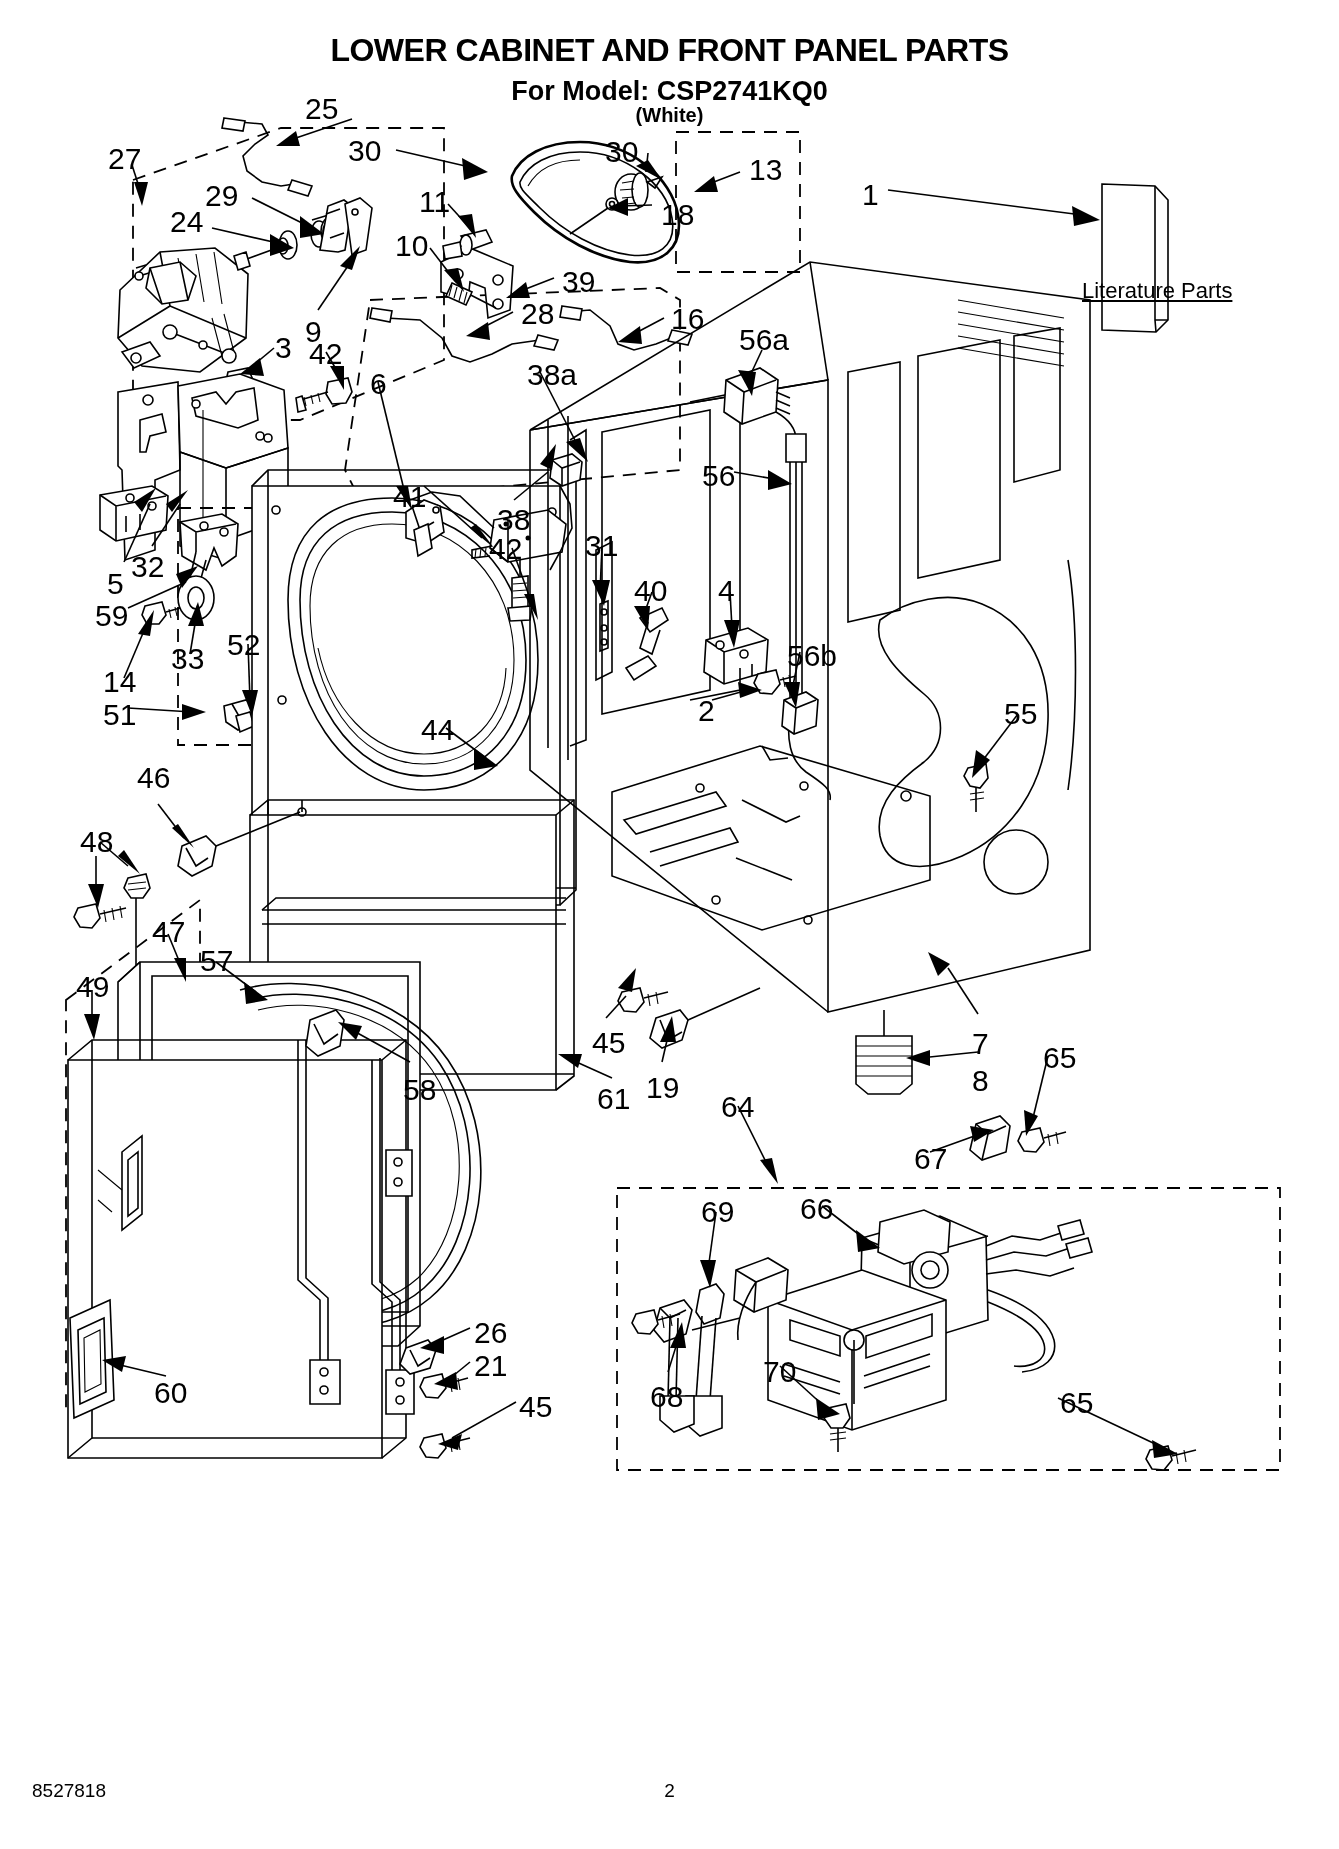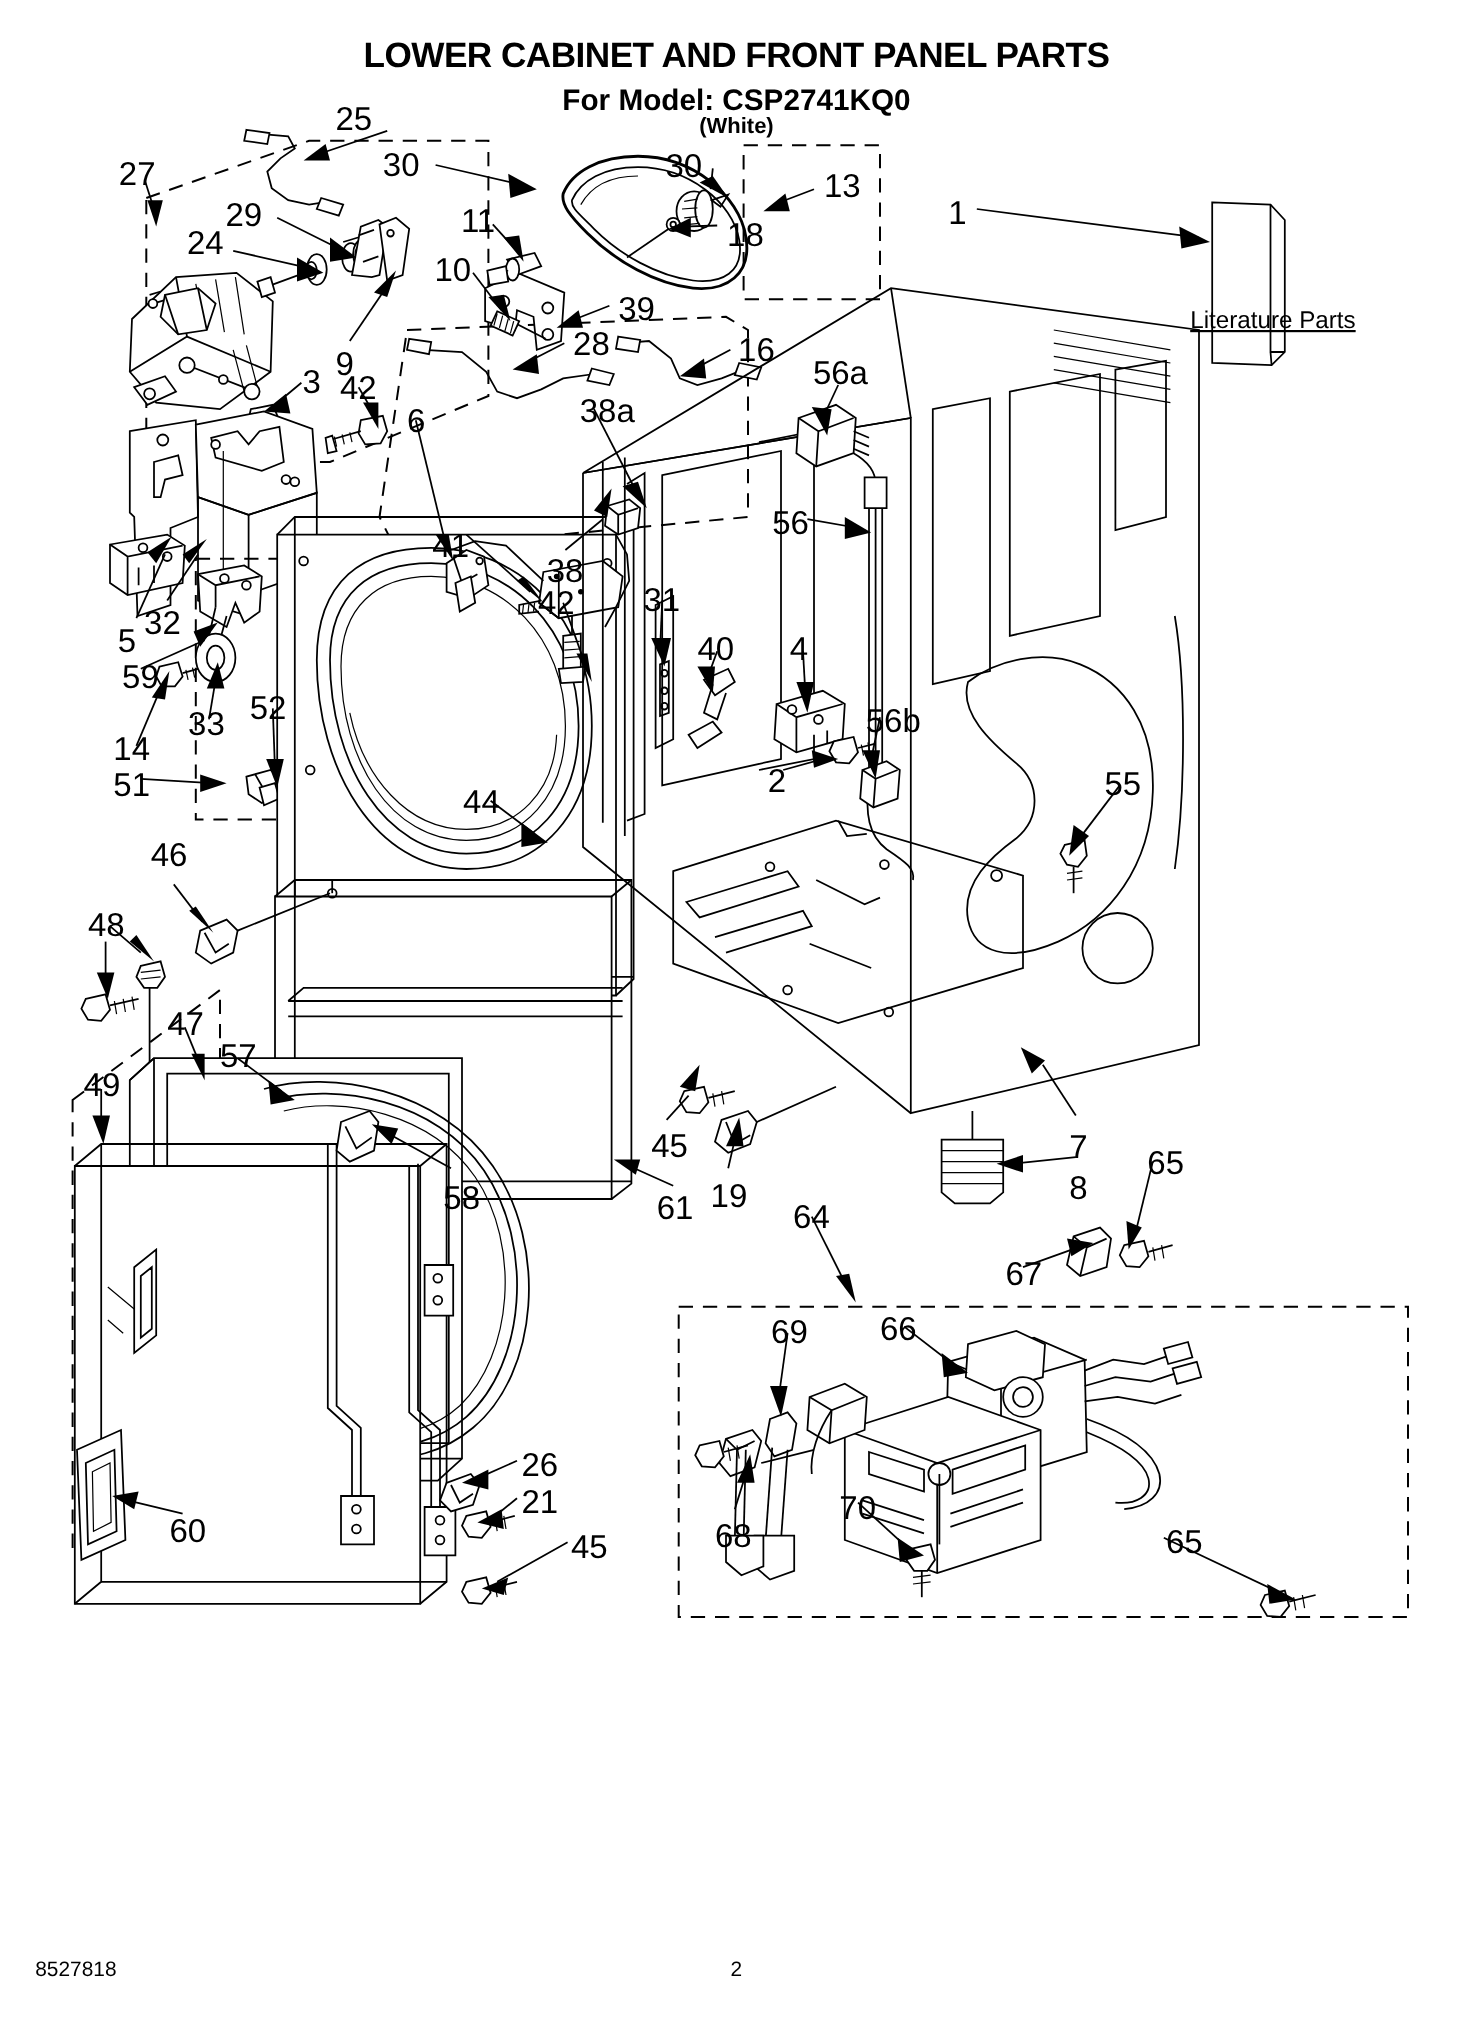--- a/index.html
+++ b/index.html
@@ -730,21 +730,21 @@
       <div class="callout" style="left: 370px; top: 369px;">6</div>
       <div class="callout" style="left: 702px; top: 461px;">56</div>
       <div class="callout" style="left: 393px; top: 482px;">41</div>
       <div class="callout" style="left: 497px; top: 505px;">38</div>
       <div class="callout" style="left: 585px; top: 531px;">31</div>
       <div class="callout" style="left: 489px; top: 534px;">42</div>
       <div class="callout" style="left: 107px; top: 569px;">5</div>
       <div class="callout" style="left: 131px; top: 552px;">32</div>
       <div class="callout" style="left: 634px; top: 576px;">40</div>
       <div class="callout" style="left: 718px; top: 576px;">4</div>
-      <div class="callout" style="left: 111px; top: 601px; text-align: right;">59</div>
+      <div class="callout" style="left: 95px; top: 601px; text-align: right;">59</div>
       <div class="callout" style="left: 227px; top: 630px;">52</div>
       <div class="callout" style="left: 171px; top: 644px;">33</div>
       <div class="callout" style="left: 787px; top: 641px;">56b</div>
       <div class="callout" style="left: 103px; top: 667px;">14</div>
       <div class="callout" style="left: 698px; top: 696px;">2</div>
       <div class="callout" style="left: 103px; top: 700px;">51</div>
       <div class="callout" style="left: 1004px; top: 699px;">55</div>
       <div class="callout" style="left: 421px; top: 715px;">44</div>
       <div class="callout" style="left: 137px; top: 763px;">46</div>
       <div class="callout" style="left: 80px; top: 827px;">48</div>

